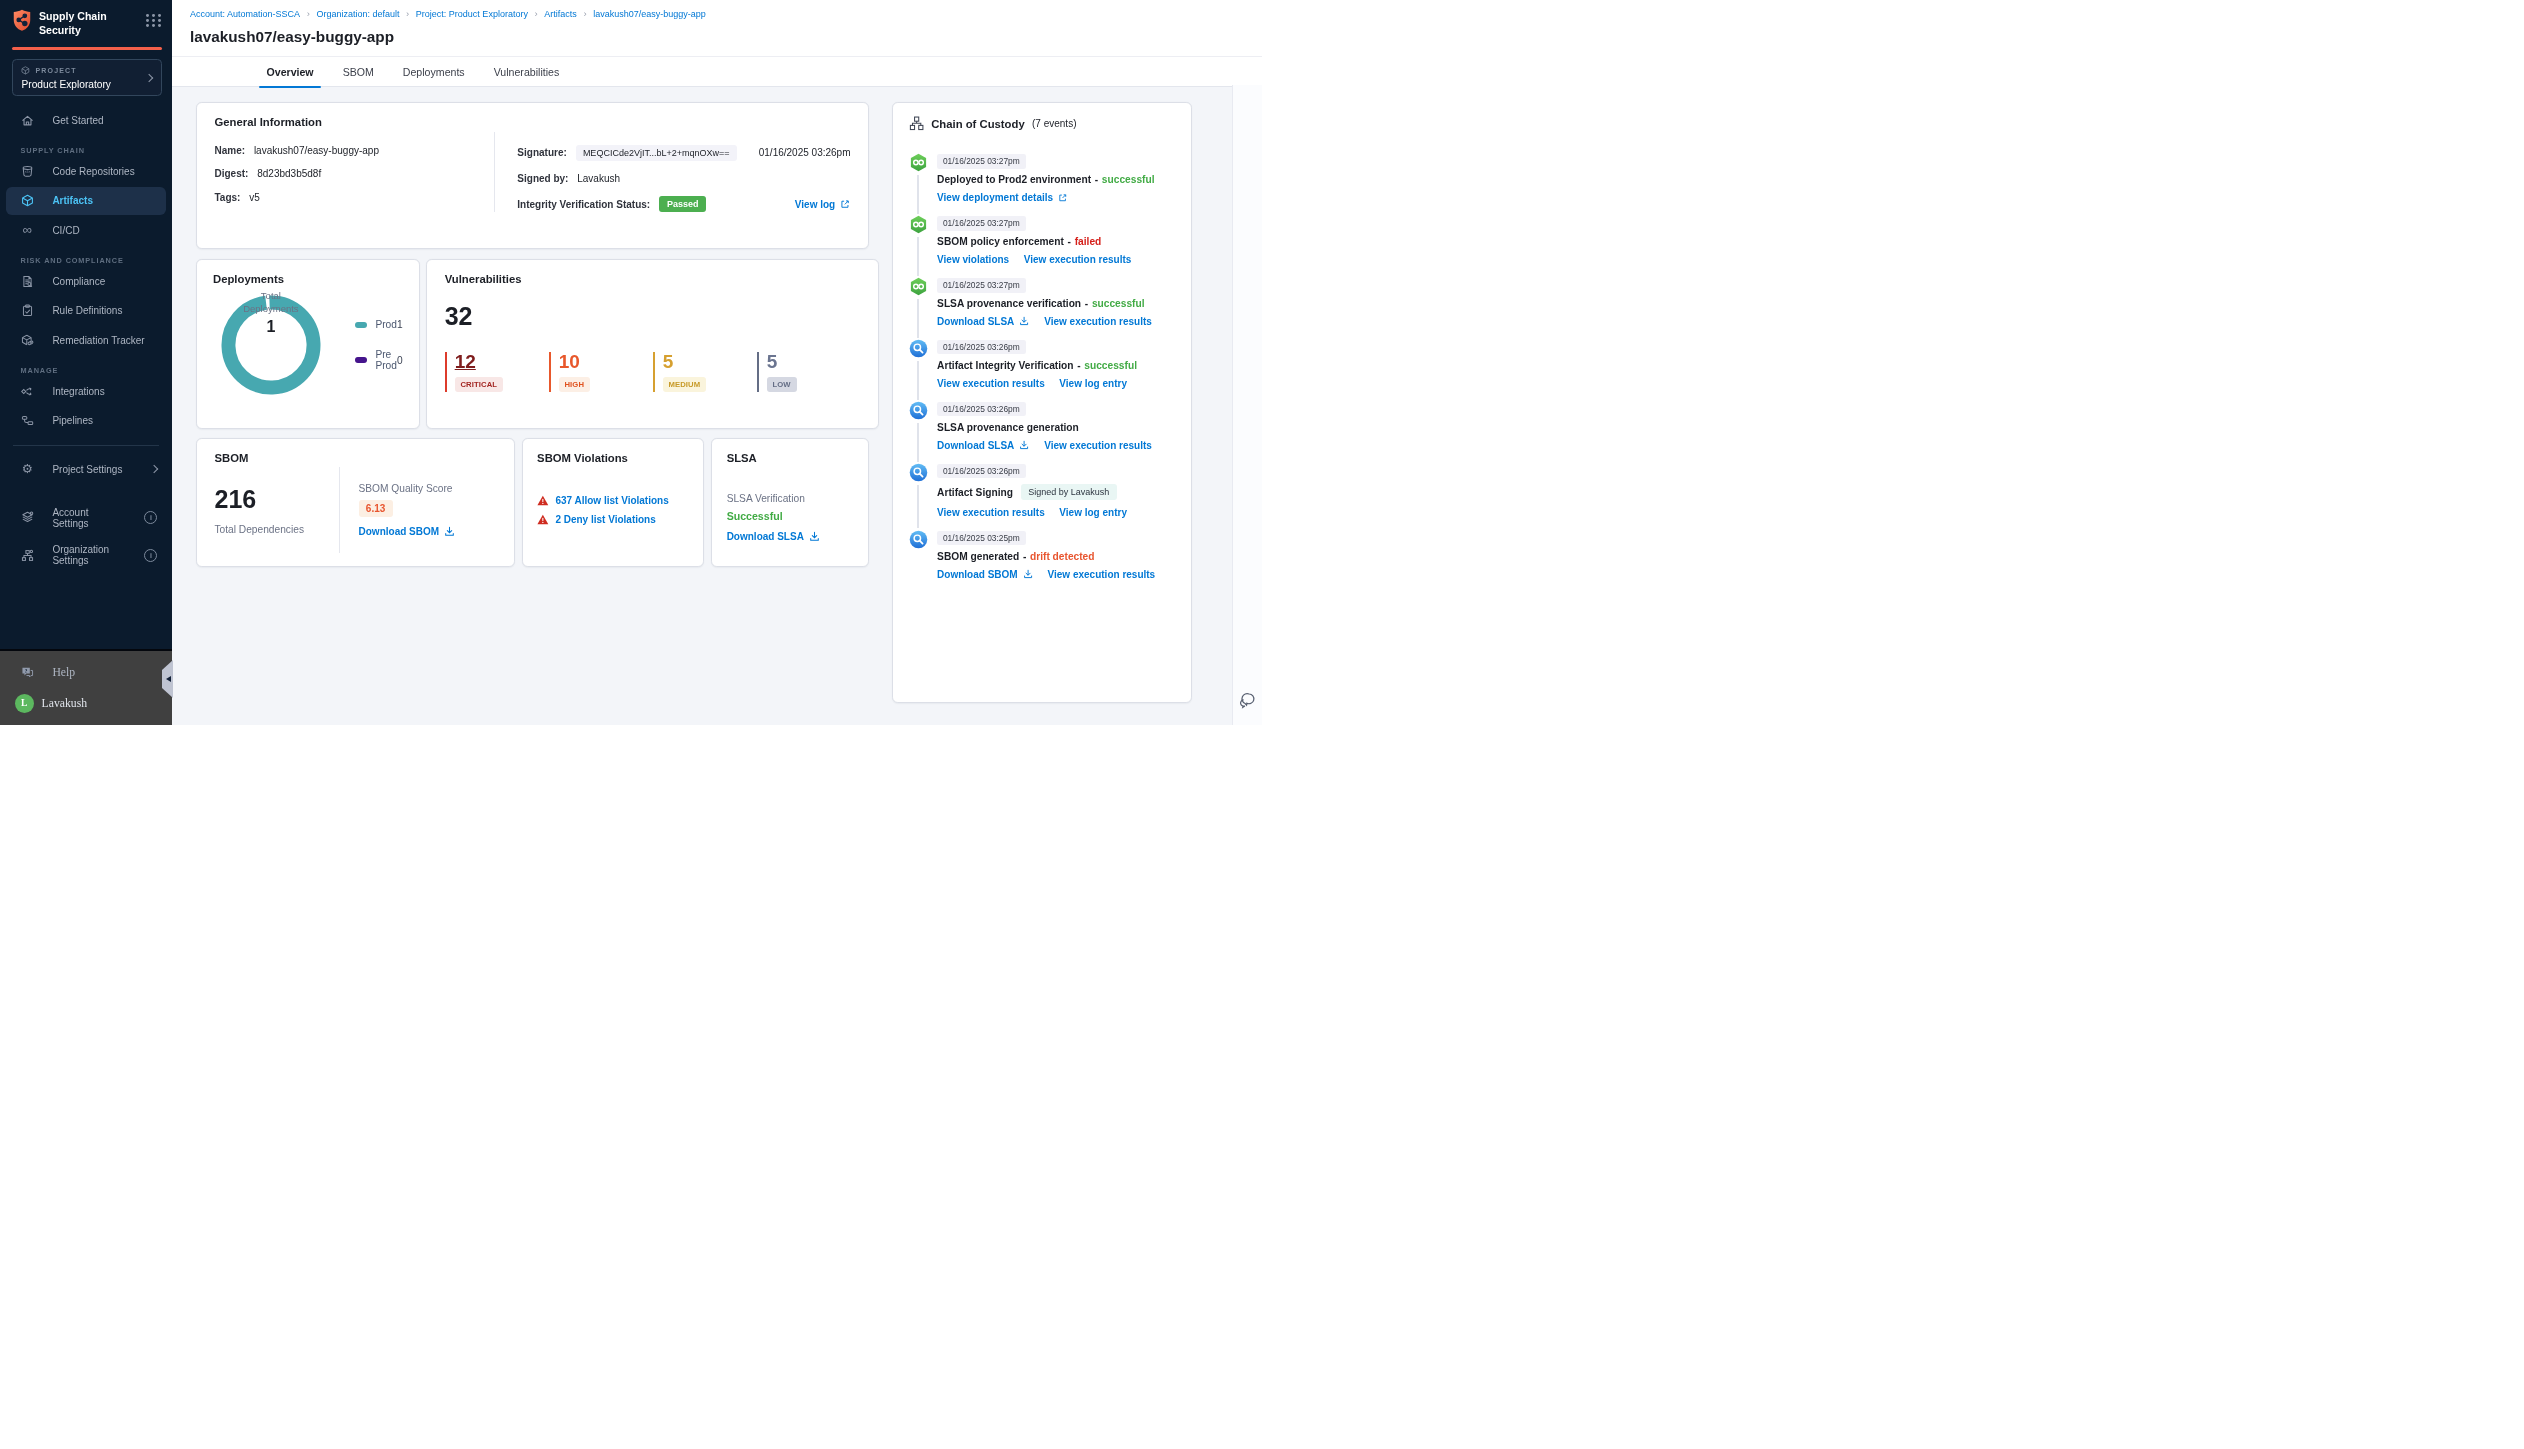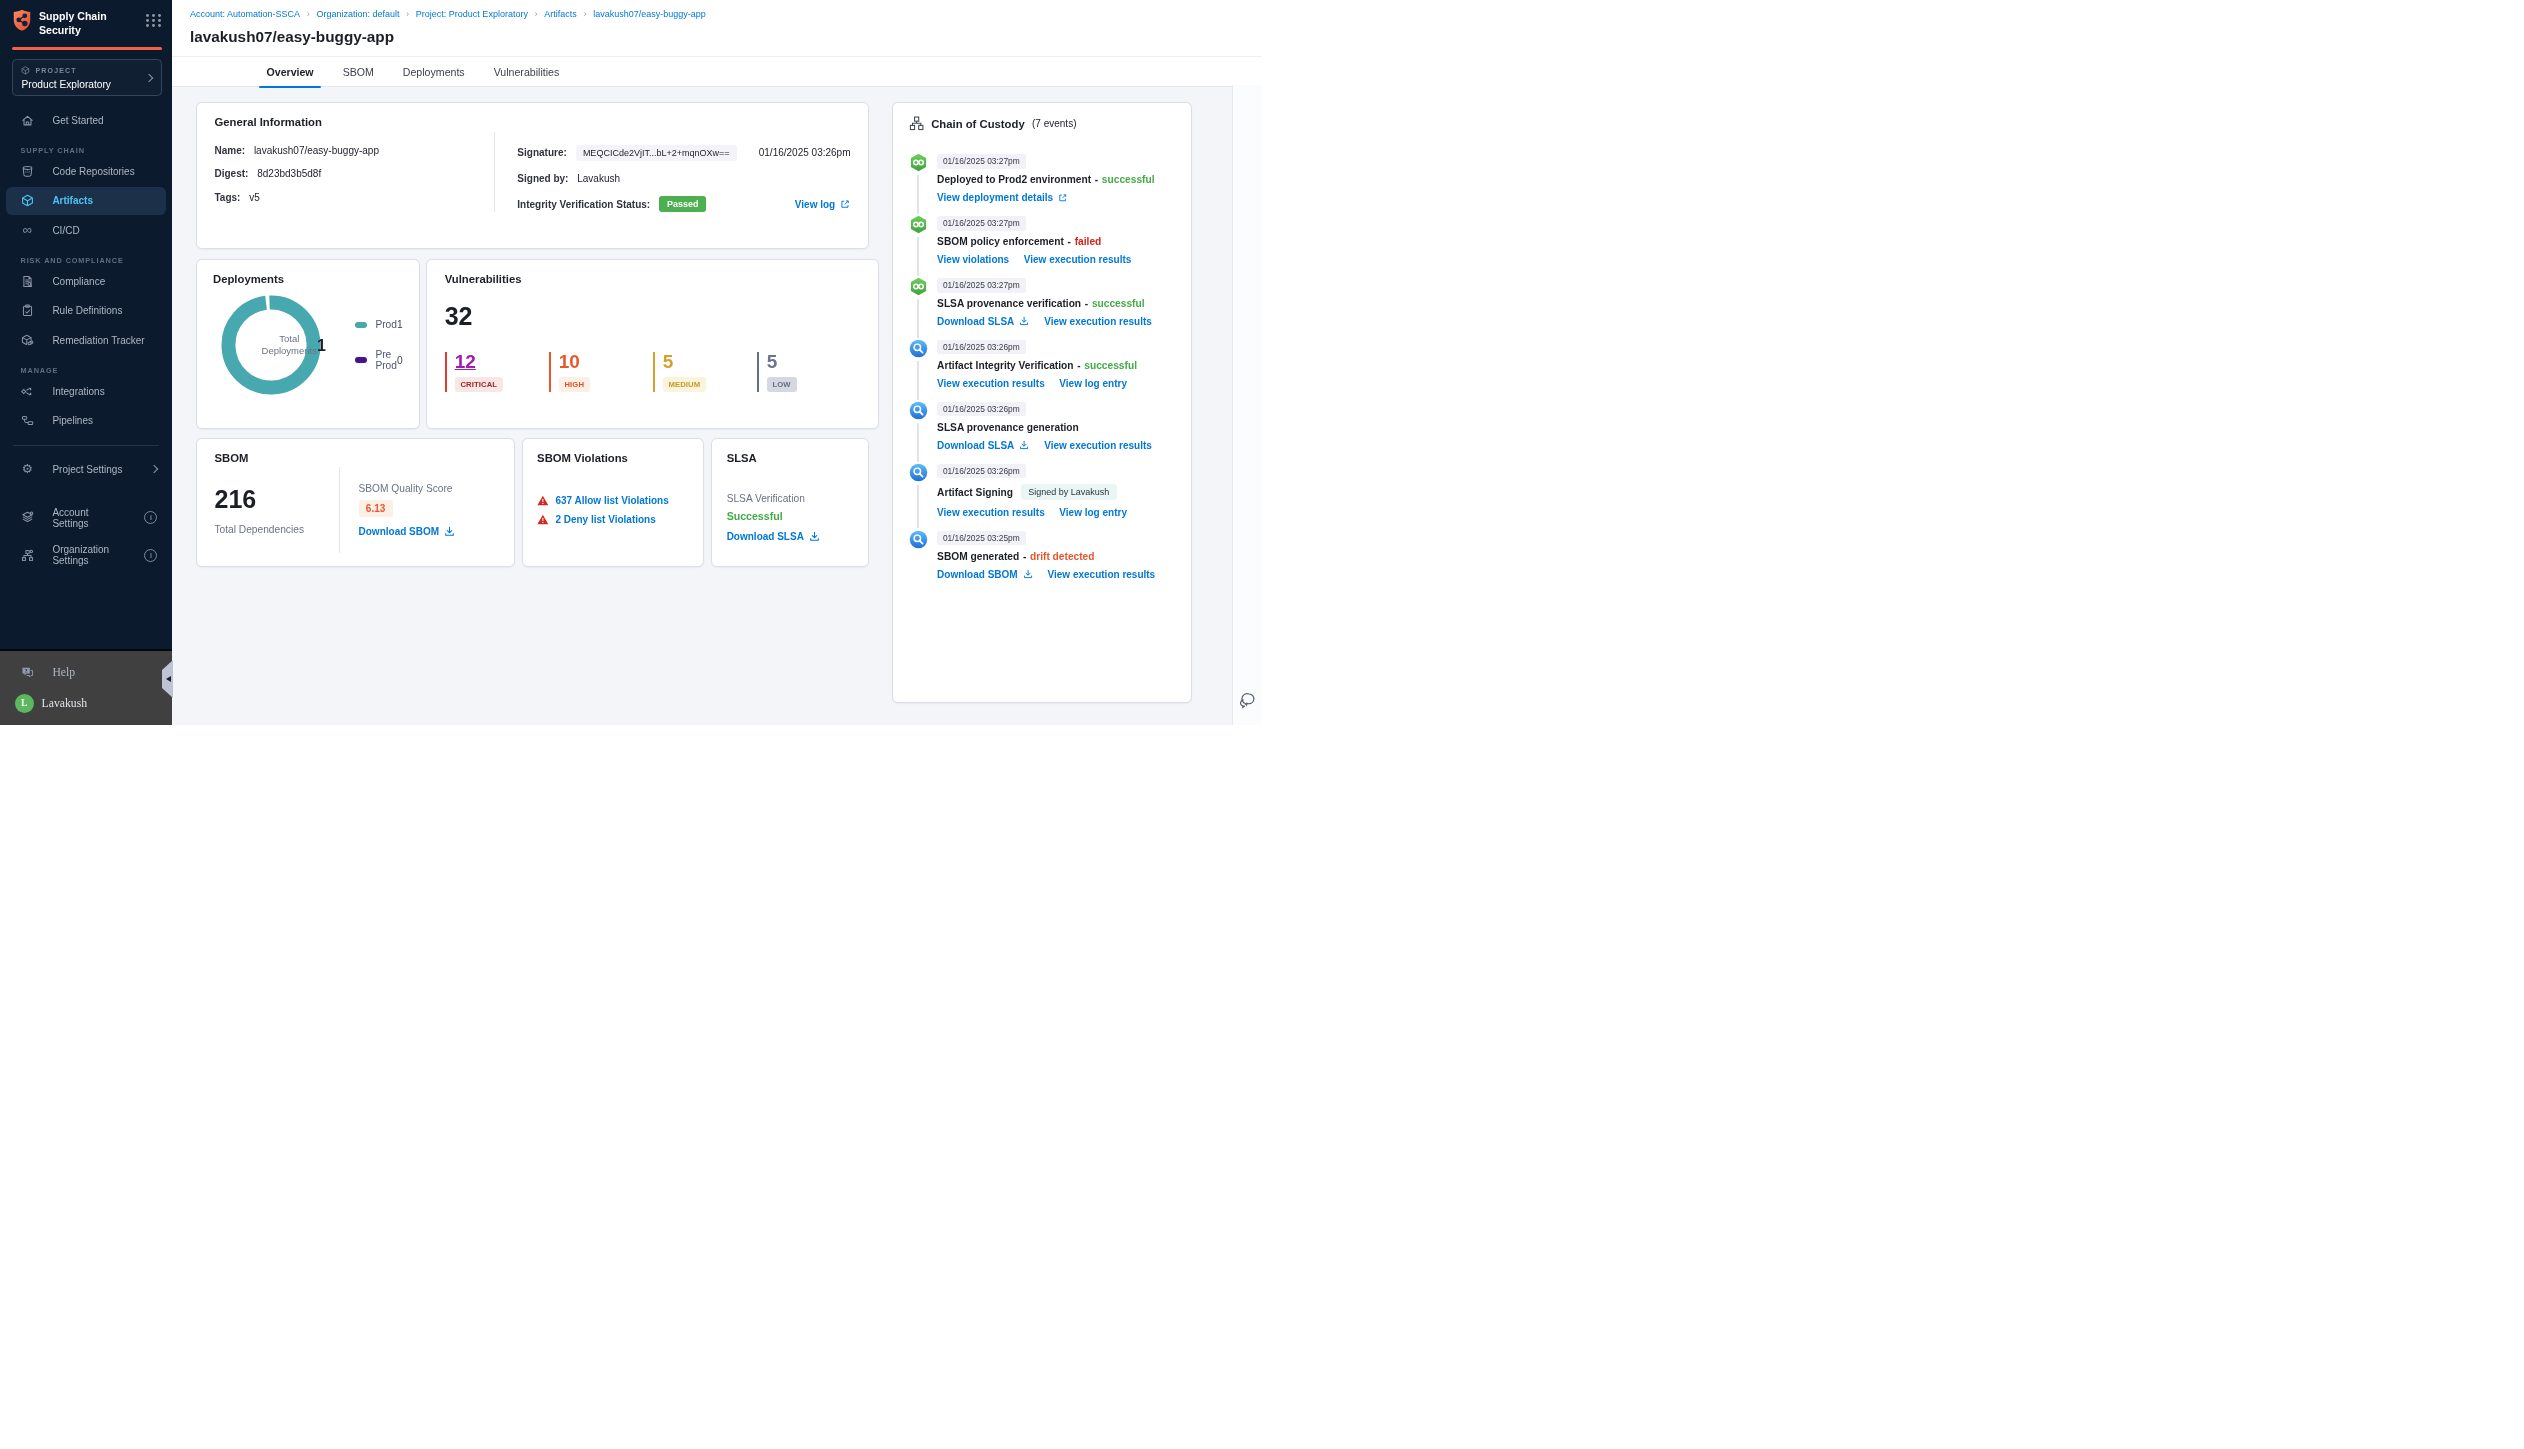--- a/index.html
+++ b/index.html
@@ -63,38 +63,38 @@
   .sig-pill{background:#f3f3f9;border-radius:2.9px;padding:2.9px 7.3px;font-size:9px;color:#22252c;max-width:183px;white-space:nowrap;}
   .gi-date{margin-left:auto;color:#22252c;}
   .passed-badge{background:#4caf50;color:#fff;font-weight:700;font-size:9px;padding:2.9px 8px;border-radius:2.9px;}
   .link{color:#0278d5;font-weight:600;font-size:10px;cursor:pointer;display:inline-flex;align-items:center;gap:5.1px;white-space:nowrap;}
   .ml-auto{margin-left:auto;}
 
   
   .card-deploy{width:267px;height:170px;padding:13px 16px;}
   .dep-body{display:flex;align-items:center;margin-top:5.8px;}
   .donut-wrap{position:relative;width:110px;height:110px;margin-left:2.9px;flex-shrink:0;}
-  .donut-center{position:absolute;inset:0;display:flex;flex-direction:row;align-items:center;justify-content:flex-end;text-align:center;}
+  .donut-center{position:absolute;inset:0;display:flex;flex-direction:column;align-items:center;justify-content:flex-start;text-align:center;}
   .donut-label{font-size:9.5px;color:#6b7285;line-height:1.35;}
   .donut-total{font-size:16px;font-weight:700;color:#1c1f26;margin-top:1.5px;}
   .legend{flex:1;margin-left:29px;display:flex;flex-direction:column;gap:19px;}
   .legend-row{display:flex;align-items:center;font-size:10.2px;color:#4c5870;}
   .dot{width:11.7px;height:5.8px;border-radius:2.9px;margin-right:8.8px;flex-shrink:0;}
   .dot-prod{background:#47a8b0;}
   .dot-preprod{background:#45148c;}
   .legend-val{margin-left:auto;color:#3c4354;}
 
   
   .card-vuln{flex:1;height:170px;padding:13px 17.5px;}
   .vuln-total{font-size:25px;font-weight:700;color:#1c1f26;margin-top:17.5px;}
   .sev-row{display:flex;margin-top:20.5px;}
   .sev{width:94px;border-left:2.2px solid;padding-left:8px;}
   .sev-num{font-size:19px;font-weight:700;line-height:1;}
   .sev-badge{display:inline-block;margin-top:6.6px;font-size:7.7px;font-weight:700;padding:2.9px 5.8px;border-radius:2.9px;letter-spacing:0.1px;}
-  .sev0{border-color:#dd3b2b;}.sev0 .sev-num{color:#a21caf;text-decoration:underline;}.sev0 .sev-badge{background:#f8e7e6;color:#a32622;}
+  .sev0{border-color:#dd3b2b;}.sev0 .sev-num{color:#7f1d1d;text-decoration:underline;}.sev0 .sev-badge{background:#f8e7e6;color:#a32622;}
   .sev1{border-color:#e8582c;}.sev1 .sev-num{color:#e8582c;}.sev1 .sev-badge{background:#fcefe5;color:#e0521f;}
   .sev2{border-color:#d6a030;}.sev2 .sev-num{color:#d6a030;}.sev2 .sev-badge{background:#faf4dc;color:#c79a28;}
   .sev3{border-color:#646d85;}.sev3 .sev-num{color:#6b7590;}.sev3 .sev-badge{background:#d5d8e2;color:#646d85;}
 
   
   .card-sbom{width:319px;height:129px;padding:13px 17.5px;display:flex;flex-direction:column;}
   .sbom-body{display:flex;flex:1;margin-top:2.9px;}
   .sbom-left{width:44%;display:flex;flex-direction:column;justify-content:center;}
   .big-num{font-size:25px;font-weight:700;color:#1c1f26;}
   .muted{color:#6b7285;font-size:10.2px;}

